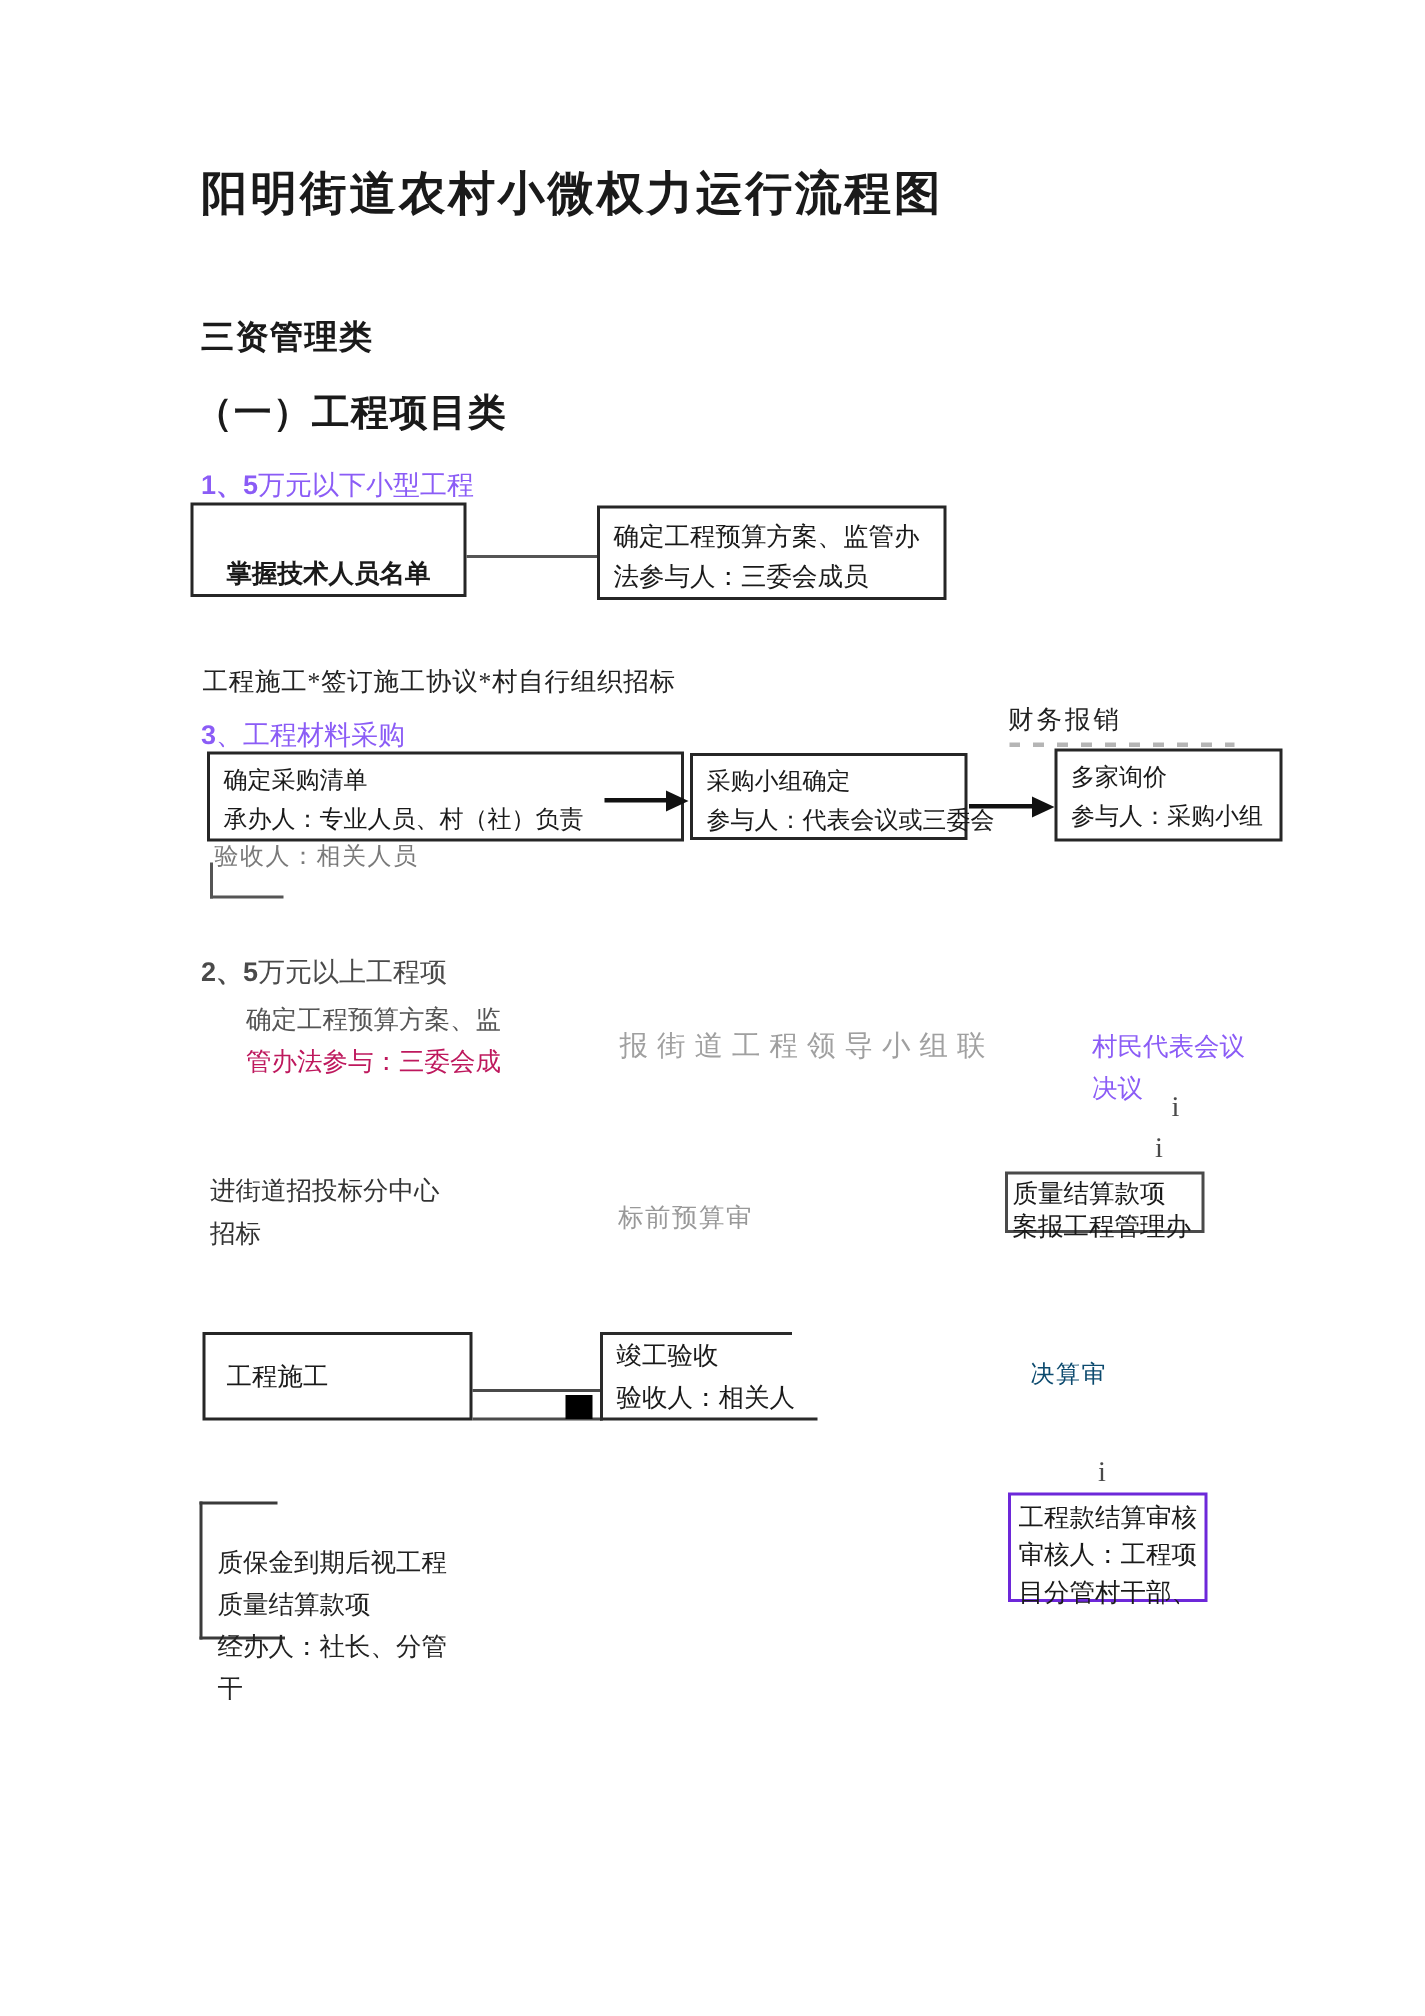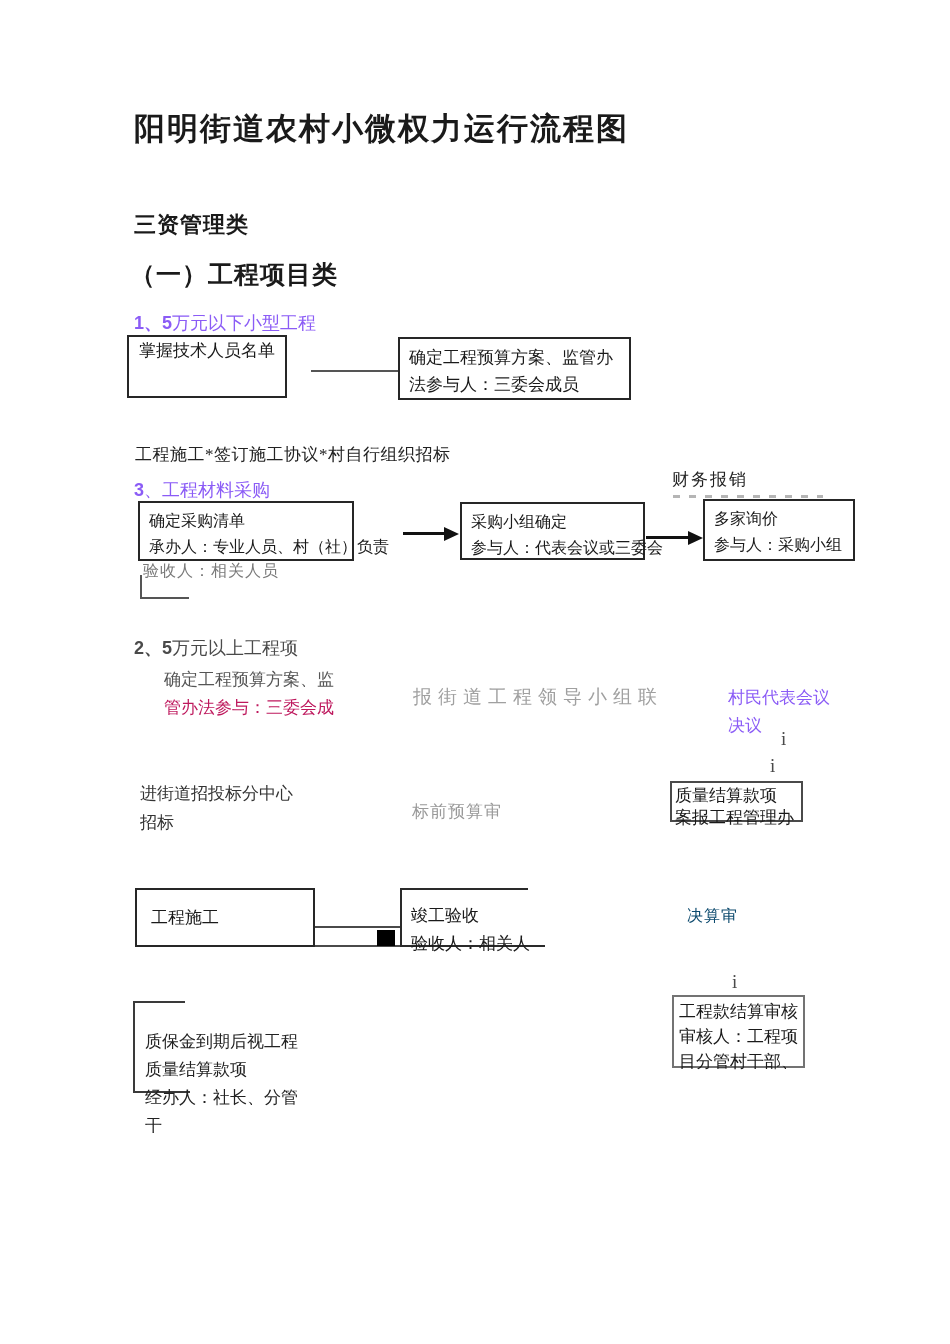--- a/index.html
+++ b/index.html
@@ -19,32 +19,32 @@
   .flow-heading b{font-family:"Liberation Sans", sans-serif;}
   .h-flow1{left:134px;top:311px;}
   .h-flow3{left:134px;top:478px;}
   .h-flow2{left:134px;top:636px;color:#4a4a4a;text-align:center;}
 
   
   .fbox{border:2px solid #262626;background:#fff;box-sizing:border-box;font-size:17px;line-height:27px;}
   .fbox .pad{padding:5px 9px;}
 
   
-  .f1-box1{left:127px;top:335px;width:160px;height:63px;display:flex;align-items:flex-start;justify-content:center;}
+  .f1-box1{left:127px;top:335px;width:184px;height:63px;display:flex;align-items:flex-end;justify-content:center;font-weight:bold;}
   .f1-box2{left:398px;top:337px;width:233px;height:63px;}
   .f1-line{left:311px;top:370px;width:87px;height:2px;background:#555;}
 
   
   .note-line{left:135px;top:443px;font-size:17px;color:#222;letter-spacing:0.5px;}
   .finance{left:672px;top:468px;font-size:17px;color:#222;letter-spacing:2px;}
   .artifact-dashes{left:673px;top:495px;width:150px;height:3px;
     background:repeating-linear-gradient(90deg,#b5b5b5 0 7px,transparent 7px 16px);}
 
   
-  .f3-box1{left:138px;top:501px;width:216px;height:60px;font-size:16px;line-height:26px;}
+  .f3-box1{left:138px;top:501px;width:318px;height:60px;font-size:16px;line-height:26px;}
   .f3-box2{left:460px;top:502px;width:185px;height:58px;font-size:16px;line-height:26px;}
   .f3-box3{left:703px;top:499px;width:152px;height:62px;font-size:16px;line-height:26px;}
   .f3-below{left:143px;top:561px;font-size:16px;color:#7a7a7a;letter-spacing:1px;}
   .f3-corner{left:140px;top:575px;width:47px;height:22px;border-left:2px solid #555;border-bottom:2px solid #555;}
   .arrow-line{height:3px;background:#111;}
   .a1-line{left:403px;top:532px;width:42px;}
   .a2-line{left:646px;top:536px;width:43px;}
   .arrow-head{width:0;height:0;border-top:7px solid transparent;border-bottom:7px solid transparent;border-left:15px solid #111;}
   .a1-head{left:444px;top:527px;}
   .a2-head{left:688px;top:531px;}
@@ -59,30 +59,30 @@
   .f2-bidding{left:140px;top:779px;font-size:17px;line-height:29px;color:#333;}
   .f2-prebid{left:412px;top:800px;font-size:17px;color:#999;letter-spacing:1px;}
   .f2-budgetbox{left:670px;top:781px;width:133px;height:41px;border:2px solid #4a4a4a;box-sizing:border-box;
     font-size:17px;line-height:22px;padding:2px 3px;overflow:visible;}
   .f2-construct{left:135px;top:888px;width:180px;height:59px;display:flex;align-items:center;}
   .f2-construct .pad{padding-left:14px;}
   .c-line{left:315px;top:926px;width:86px;height:2px;background:#4a4a4a;}
   .c-bottom{left:315px;top:945px;width:86px;height:2px;background:#4a4a4a;}
   .black-square{left:377px;top:930px;width:18px;height:16px;background:#000;}
   .f2-accept{left:400px;top:888px;width:145px;height:59px;border-left:2px solid #2a2a2a;border-bottom:2px solid #2a2a2a;
-    box-sizing:border-box;font-size:17px;line-height:28px;padding:14px 0 0 9px;}
+    box-sizing:border-box;font-size:17px;line-height:28px;padding:2px 0 0 9px;}
   .f2-accept-top{left:400px;top:888px;width:128px;height:2px;background:#2a2a2a;}
   .f2-finalaudit{left:687px;top:906px;font-size:16px;color:#0c4a6e;letter-spacing:1px;}
 
   
   .bl-topline{left:133px;top:1001px;width:52px;height:2px;background:#3a3a3a;}
   .bl-leftline{left:133px;top:1001px;width:2px;height:92px;background:#3a3a3a;}
   .bl-bottomline{left:133px;top:1091px;width:57px;height:2px;background:#3a3a3a;}
   .bl-text{left:145px;top:1005px;font-size:17px;line-height:28px;color:#222;margin-top:23px;}
-  .br-box{left:672px;top:995px;width:133px;height:73px;border:2px solid #737373;box-sizing:border-box;
+  .br-box{left:672px;top:995px;width:133px;height:73px;border:2px solid #6d28d9;box-sizing:border-box;
     font-size:17px;line-height:25px;padding:2px 0 0 5px;overflow:visible;}
 </style>
 </head>
 <body>
 
 <div id="page">
 
   <div class="abs doc-title sans">阳明街道农村小微权力运行流程图</div>
   <div class="abs cat-heading sans">三资管理类</div>
   <div class="abs sec-heading sans">（一）工程项目类</div>

